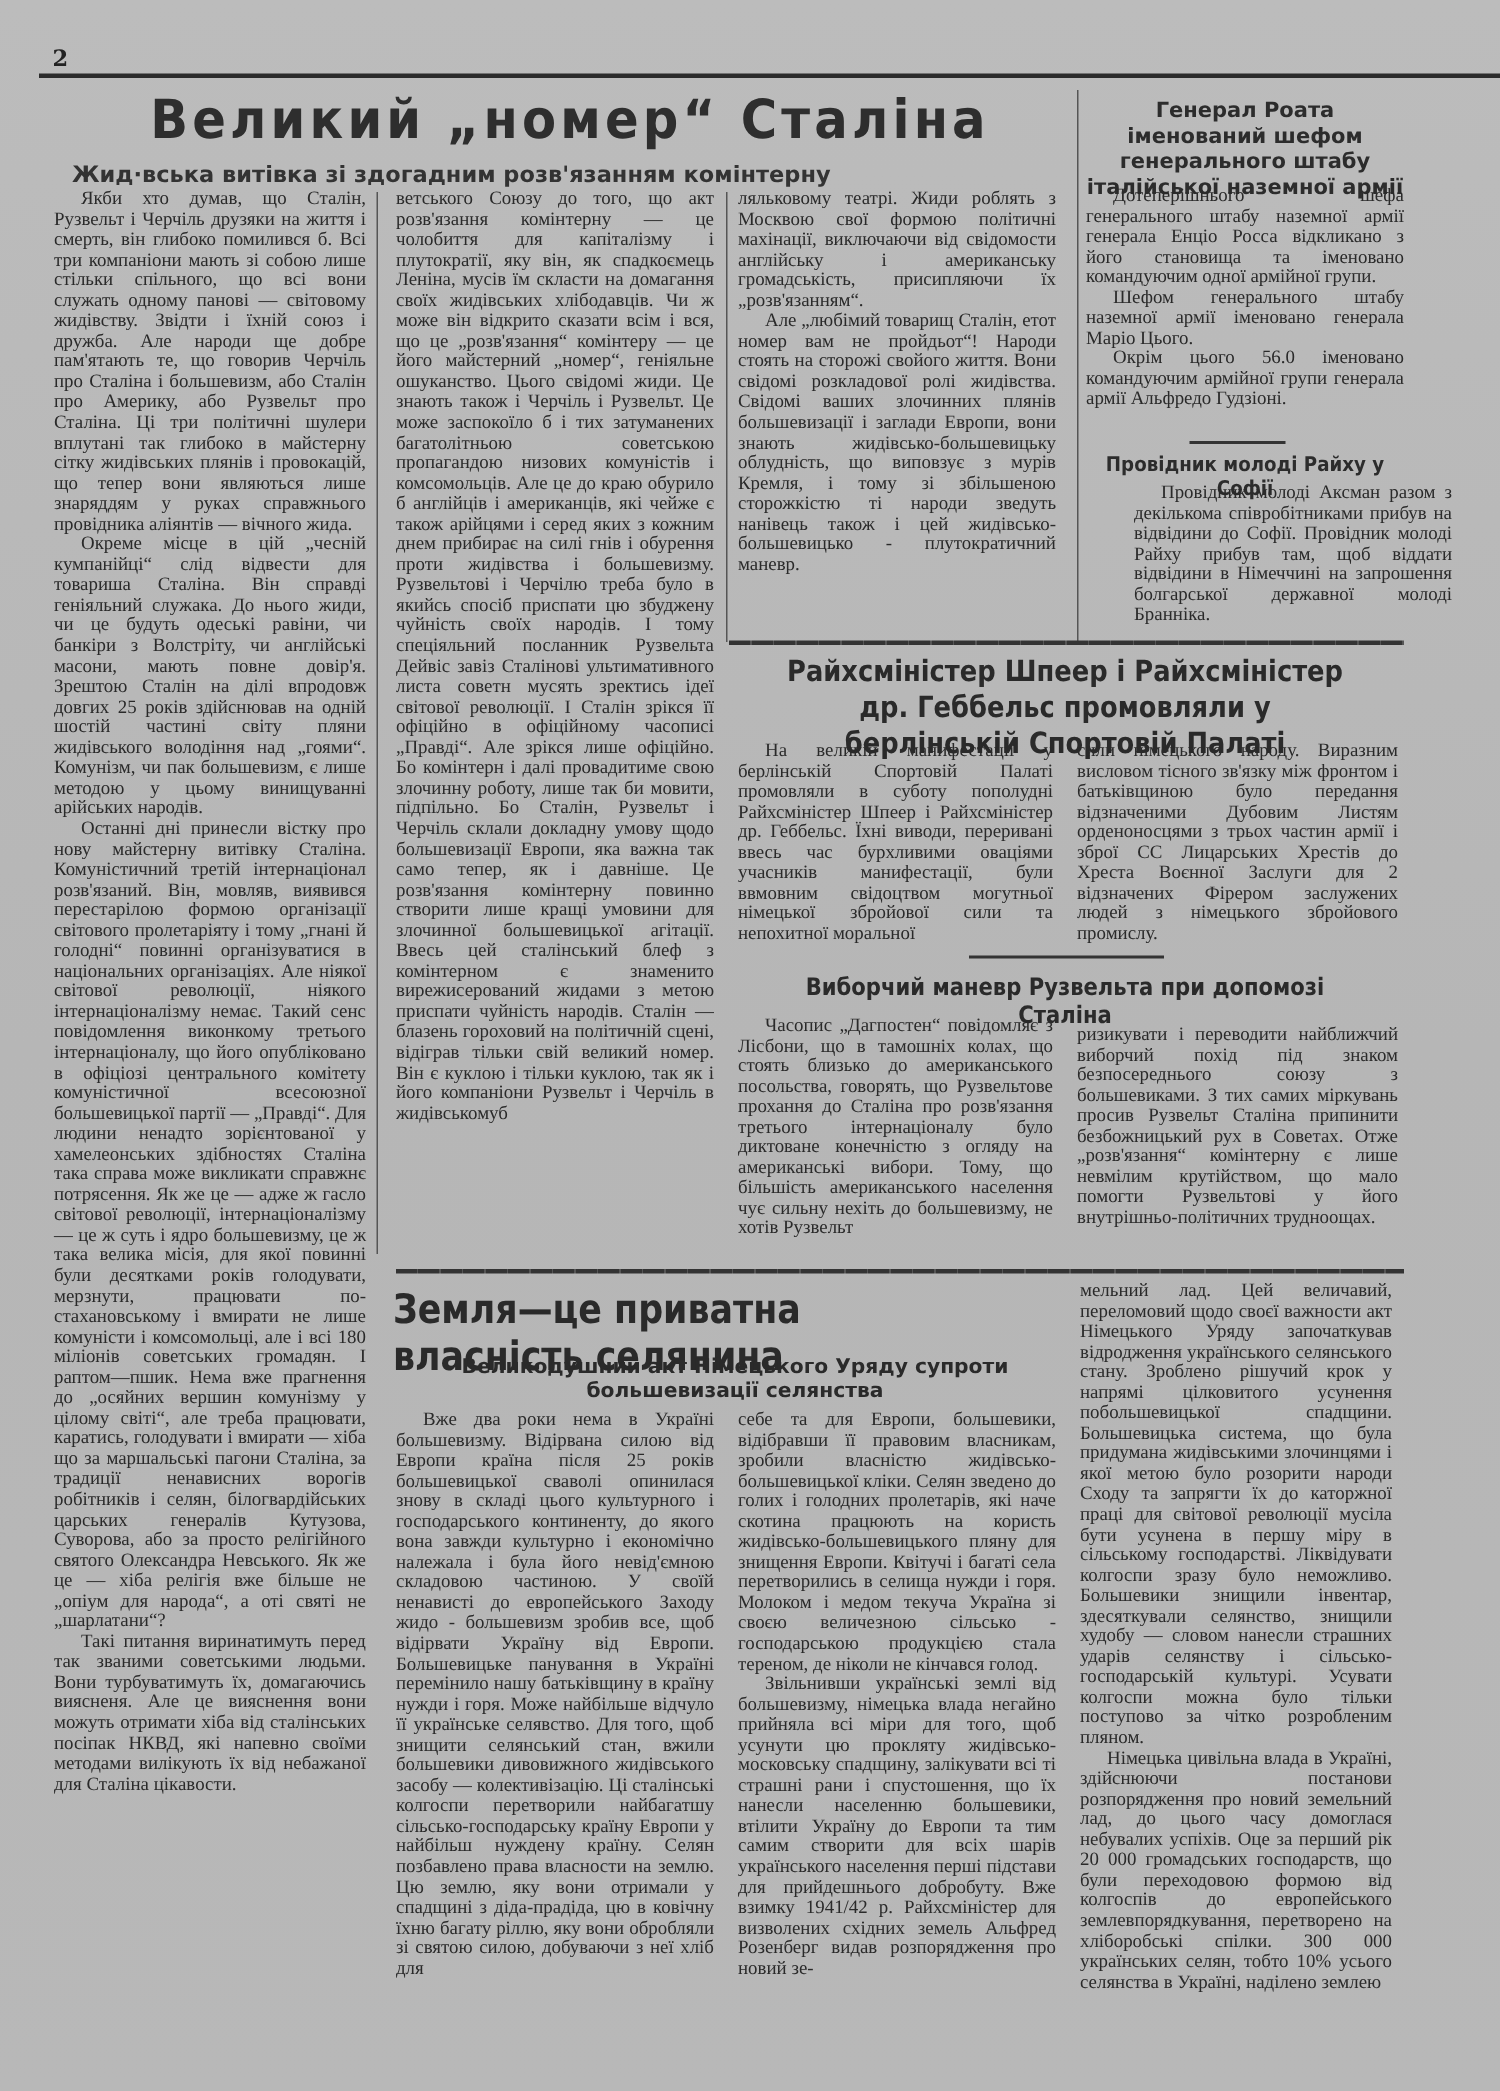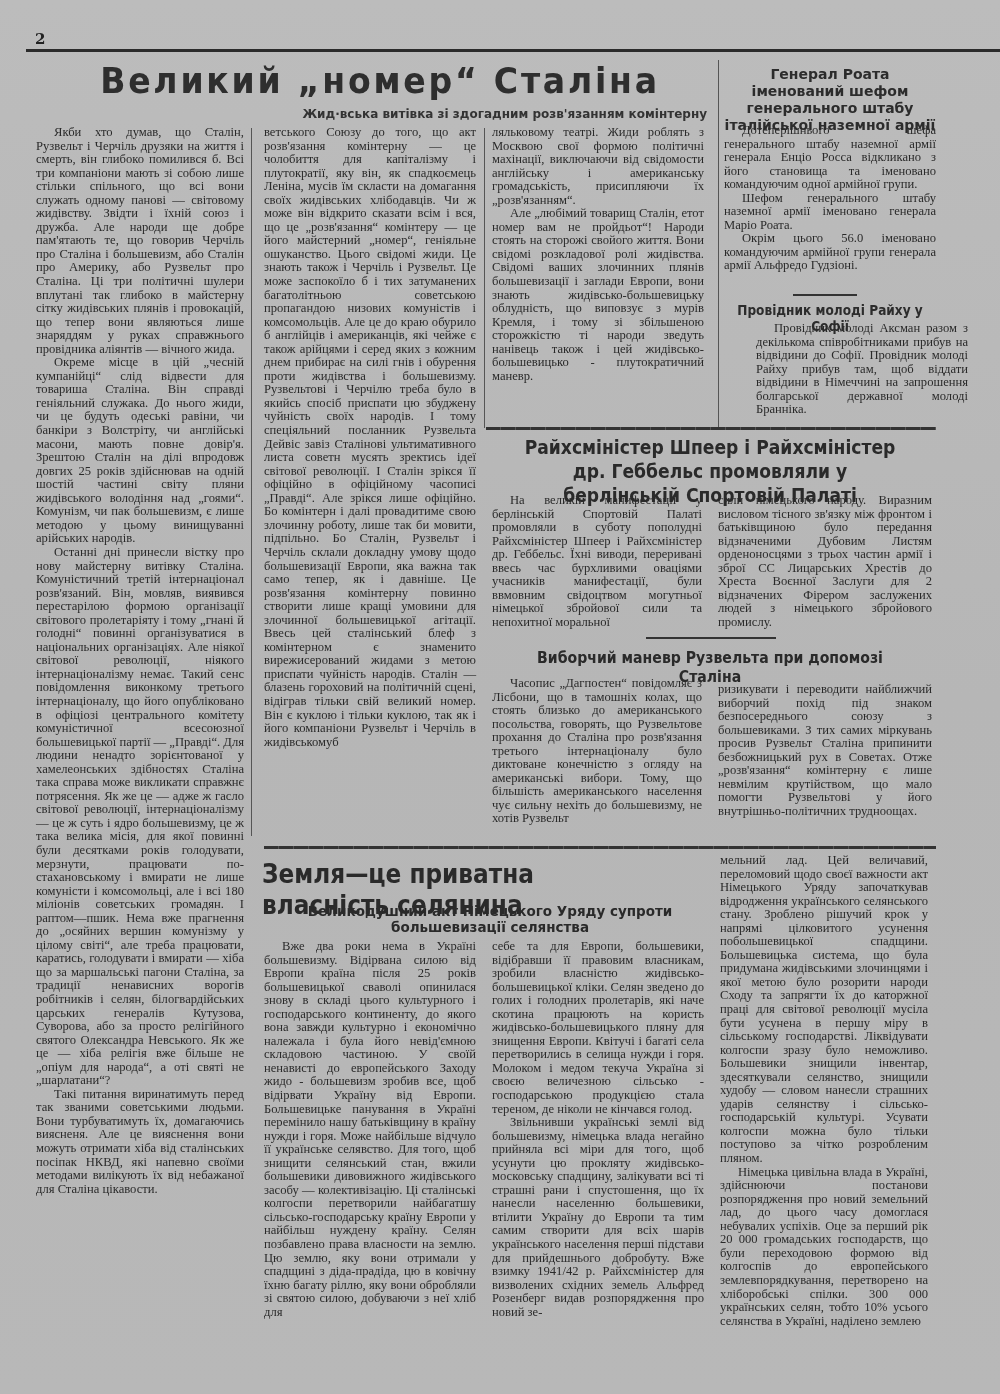--- a/index.html
+++ b/index.html
@@ -11,22 +11,22 @@
     position: relative;
   }
   .page { position: absolute; inset: 0; background: linear-gradient(180deg,#bcbcbc 0%,#b6b6b6 50%,#b8b8b8 100%); }
   .pagenum { position: absolute; left: 35px; top: 30px; font-size: 15px; font-weight: bold; color: #222; }
   .toprule { position: absolute; left: 26px; top: 49px; width: 974px; height: 3px; background: #2b2b2b; }
   .col { position: absolute; font-size: 12.6px; line-height: 13.55px; text-align: justify; }
   .col p { margin: 0; text-indent: 18px; font-family: Liberation Serif, serif; }
   .col p.noind { text-indent: 0; }
   .main-title { position: absolute; left: 40px; top: 60px; width: 680px; text-align: center;
     font-family: "DejaVu Sans", sans-serif; font-weight: bold; font-size: 36px; letter-spacing: 3px; color: #2e2e2e; transform: scaleX(0.92); }
-  .main-sub { position: absolute; left: 27px; top: 107px; width: 680px; text-align: right;
-    font-family: "DejaVu Sans", sans-serif; font-weight: bold; font-size: 12px; color: #333; }
+  .main-sub { position: absolute; left: 48px; top: 107px; width: 680px; text-align: left;
+    font-family: "DejaVu Sans", sans-serif; font-weight: bold; font-size: 15px; color: #333; }
   .side-title { position: absolute; font-family: "DejaVu Sans", sans-serif; font-weight: bold; color: #2c2c2c; }
   .vrule { position: absolute; width: 1px; background: #555; }
   .hrule { position: absolute; height: 3px; background: repeating-linear-gradient(90deg,#333 0 14px,#555 14px 15px); }
   .shortrule { position: absolute; height: 1.5px; background: #333; }
   .h2 { position: absolute; text-align: center; font-family: "DejaVu Sans", sans-serif; font-weight: bold; color: #2a2a2a; }
 </style>
 </head>
 <body>
 
 <div class="page">
@@ -52,21 +52,21 @@
 
   <div class="col" style="left:492px; top:126px; width:212px;">
     <p class="noind">ляльковому театрі. Жиди роблять з Москвою свої формою політичні махінації, виключаючи від свідомости англійську і американську громадськість, присипляючи їх „розв'язанням“.</p>
     <p>Але „любімий товарищ Сталін, етот номер вам не пройдьот“! Народи стоять на сторожі свойого життя. Вони свідомі розкладової ролі жидівства. Свідомі ваших злочинних плянів большевизації і заглади Европи, вони знають жидівсько-большевицьку облудність, що виповзує з мурів Кремля, і тому зі збільшеною сторожкістю ті народи зведуть нанівець також і цей жидівсько-большевицько - плутократичний маневр.</p>
   </div>
   <div class="vrule" style="left:718px; top:60px; height:368px;"></div>
 
   <div class="side-title" style="left:724px; top:66px; width:212px; font-size:14px; line-height:17px; text-align:center;">Генерал Роата іменований шефом генерального штабу італійської наземної армії</div>
   <div class="col" style="left:724px; top:124px; width:212px;">
     <p>Дотеперішнього шефа генерального штабу наземної армії генерала Енціо Росса відкликано з його становища та іменовано командуючим одної армійної групи.</p>
-    <p>Шефом генерального штабу наземної армії іменовано генерала Маріо Роата.</p>
+    <p>Шефом генерального штабу наземної армії іменовано генерала Маріо Цього.</p>
     <p>Окрім цього 56.0 іменовано командуючим армійної групи генерала армії Альфредо Гудзіоні.</p>
   </div>
   <div class="shortrule" style="left:793px; top:294px; width:64px;"></div>
 
   <div class="side-title" style="left:724px; top:302px; width:212px; font-size:13.5px; text-align:center; transform:scaleX(0.9);">Провідник молоді Райху у Софії</div>
   <div class="col" style="left:724px; top:322px; width:212px;margin-left:32px;">
     <p>Провідник молоді Аксман разом з декількома співробітниками прибув на відвідини до Софії. Провідник молоді Райху прибув там, щоб віддати відвідини в Німеччині на запрошення болгарської державної молоді Бранніка.</p>
   </div>
 
   <div class="hrule" style="left:486px; top:427px; width:450px;"></div>

